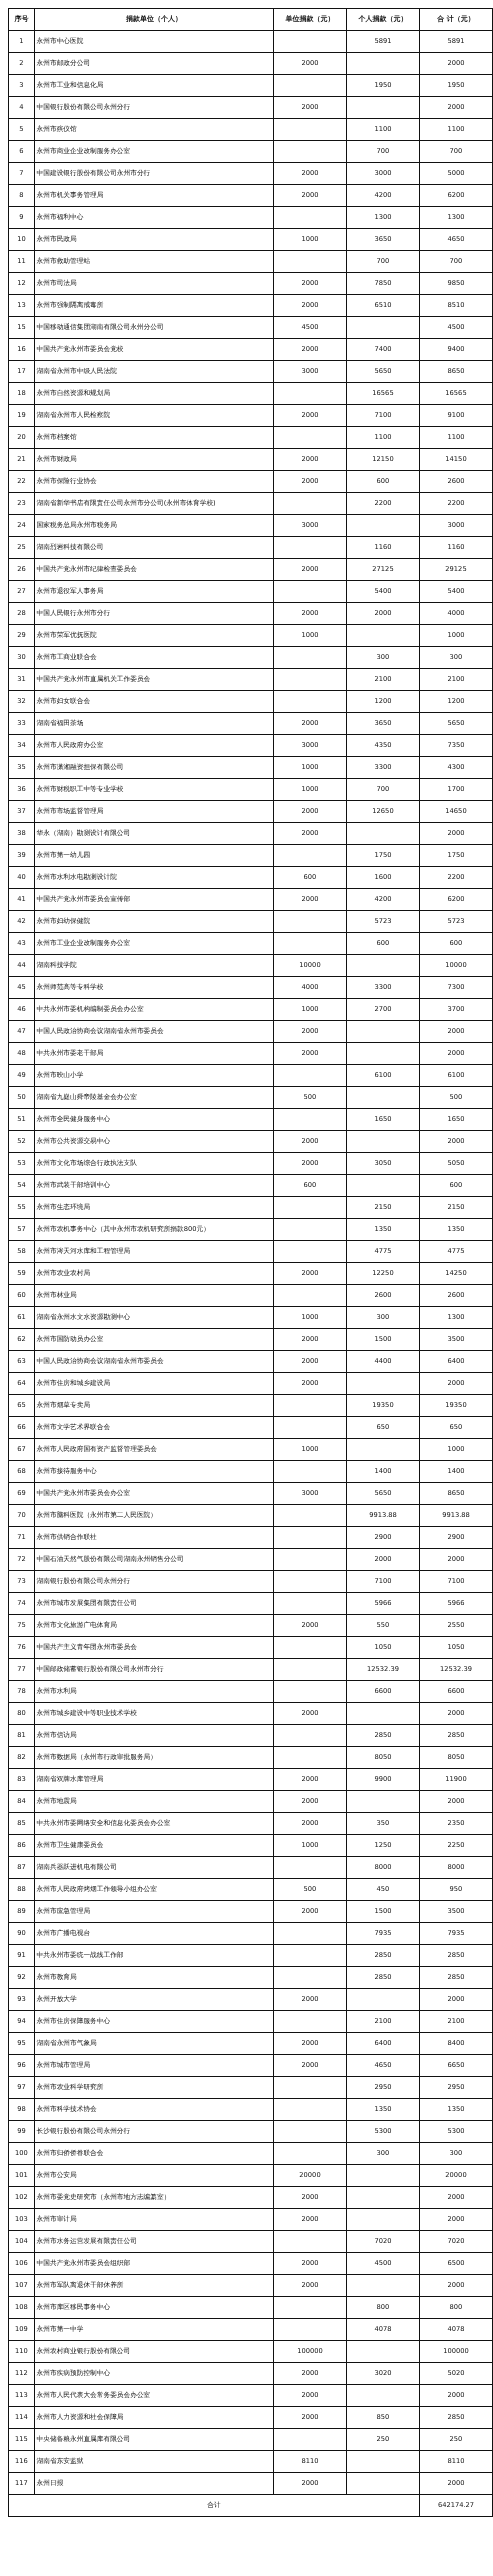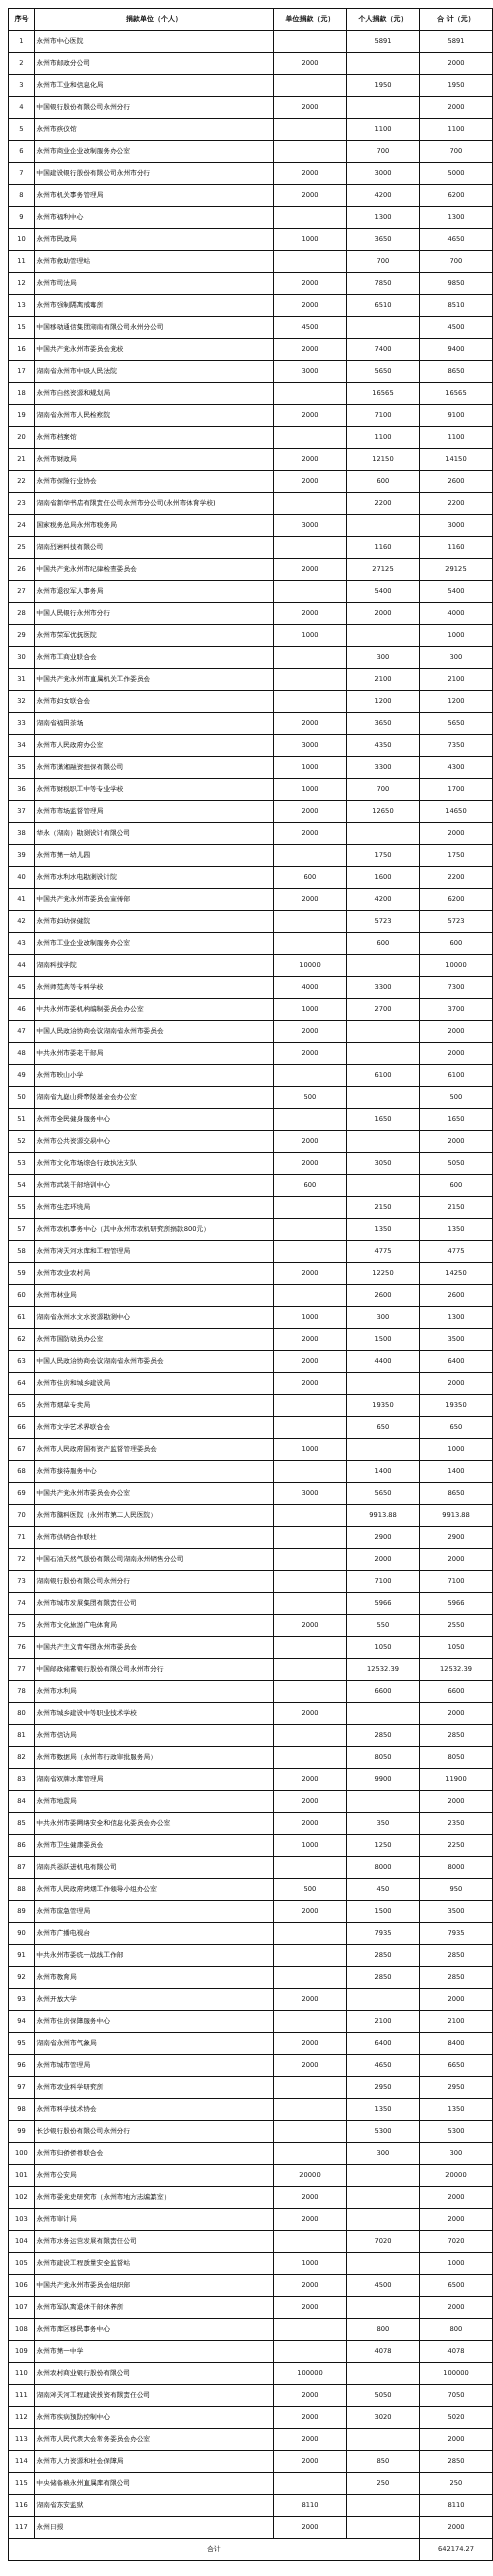--- a/index.html
+++ b/index.html
@@ -739,27 +739,20 @@
         <td class="num">2000</td>
       </tr>
       <tr>
         <td class="idx">104</td>
         <td class="name">永州市水务运营发展有限责任公司</td>
         <td class="num"></td>
         <td class="num">7020</td>
         <td class="num">7020</td>
       </tr>
       <tr>
-        <td class="idx">105</td>
-        <td class="name">永州市建设工程质量安全监督站</td>
-        <td class="num">1000</td>
-        <td class="num"></td>
-        <td class="num">1000</td>
-      </tr>
-      <tr>
         <td class="idx">106</td>
         <td class="name">中国共产党永州市委员会组织部</td>
         <td class="num">2000</td>
         <td class="num">4500</td>
         <td class="num">6500</td>
       </tr>
       <tr>
         <td class="idx">107</td>
         <td class="name">永州市军队离退休干部休养所</td>
         <td class="num">2000</td>
@@ -779,27 +772,20 @@
         <td class="num"></td>
         <td class="num">4078</td>
         <td class="num">4078</td>
       </tr>
       <tr>
         <td class="idx">110</td>
         <td class="name">永州农村商业银行股份有限公司</td>
         <td class="num">100000</td>
         <td class="num"></td>
         <td class="num">100000</td>
-      </tr>
-      <tr>
-        <td class="idx">111</td>
-        <td class="name">湖南涔天河工程建设投资有限责任公司</td>
-        <td class="num">2000</td>
-        <td class="num">5050</td>
-        <td class="num">7050</td>
       </tr>
       <tr>
         <td class="idx">112</td>
         <td class="name">永州市疾病预防控制中心</td>
         <td class="num">2000</td>
         <td class="num">3020</td>
         <td class="num">5020</td>
       </tr>
       <tr>
         <td class="idx">113</td>

